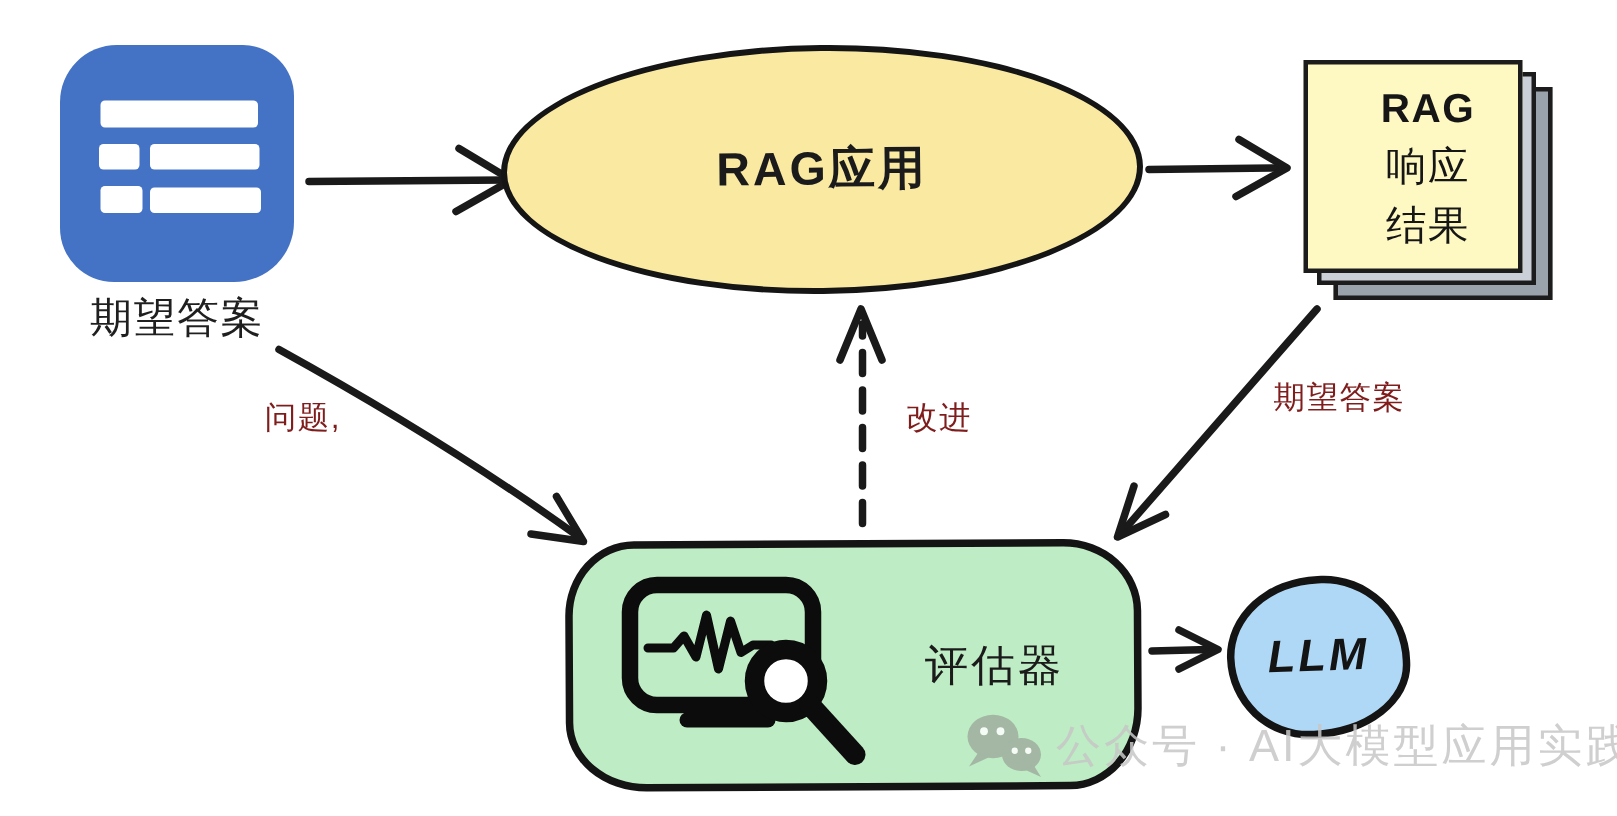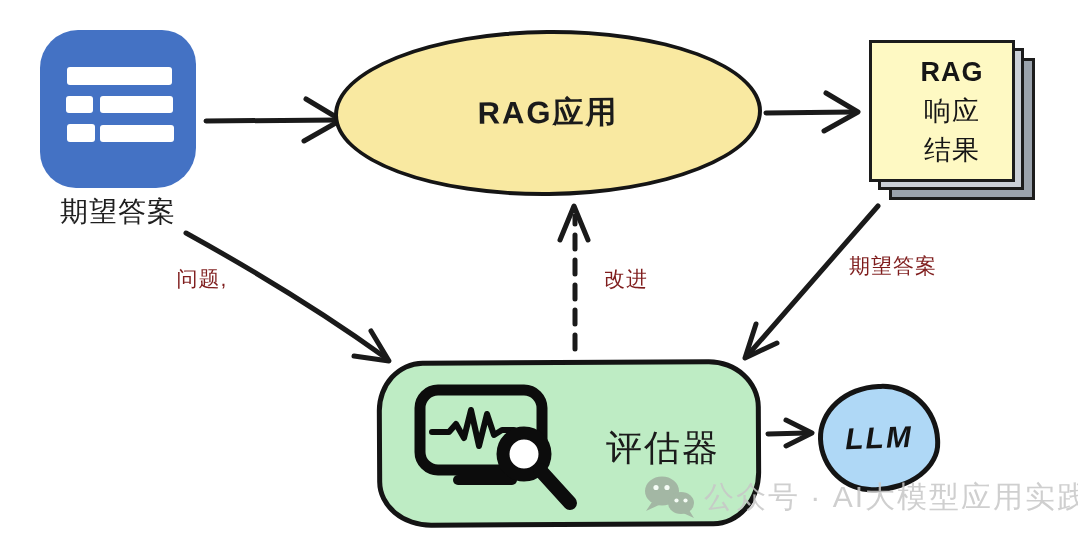--- a/index.html
+++ b/index.html
@@ -119,21 +119,21 @@
     background: #BEECC4;
     border: 5px solid #141414;
     border-radius: 46px 52px 48px 54px / 50px 48px 54px 46px;
     z-index: 2;
     transform: rotate(-0.3deg);
   }
   .evaluator-label {
     position: absolute;
     left: 598px; top: 424px; width: 130px;
     text-align: center;
-    font-size: 36px;
+    font-size: 29px;
     color: #1b1b1b;
     z-index: 3;
     letter-spacing: 2px;
   }
   .monitor-icon-svg {
     position: absolute;
     left: 408px; top: 380px;
     width: 190px; height: 135px;
     z-index: 3;
   }

